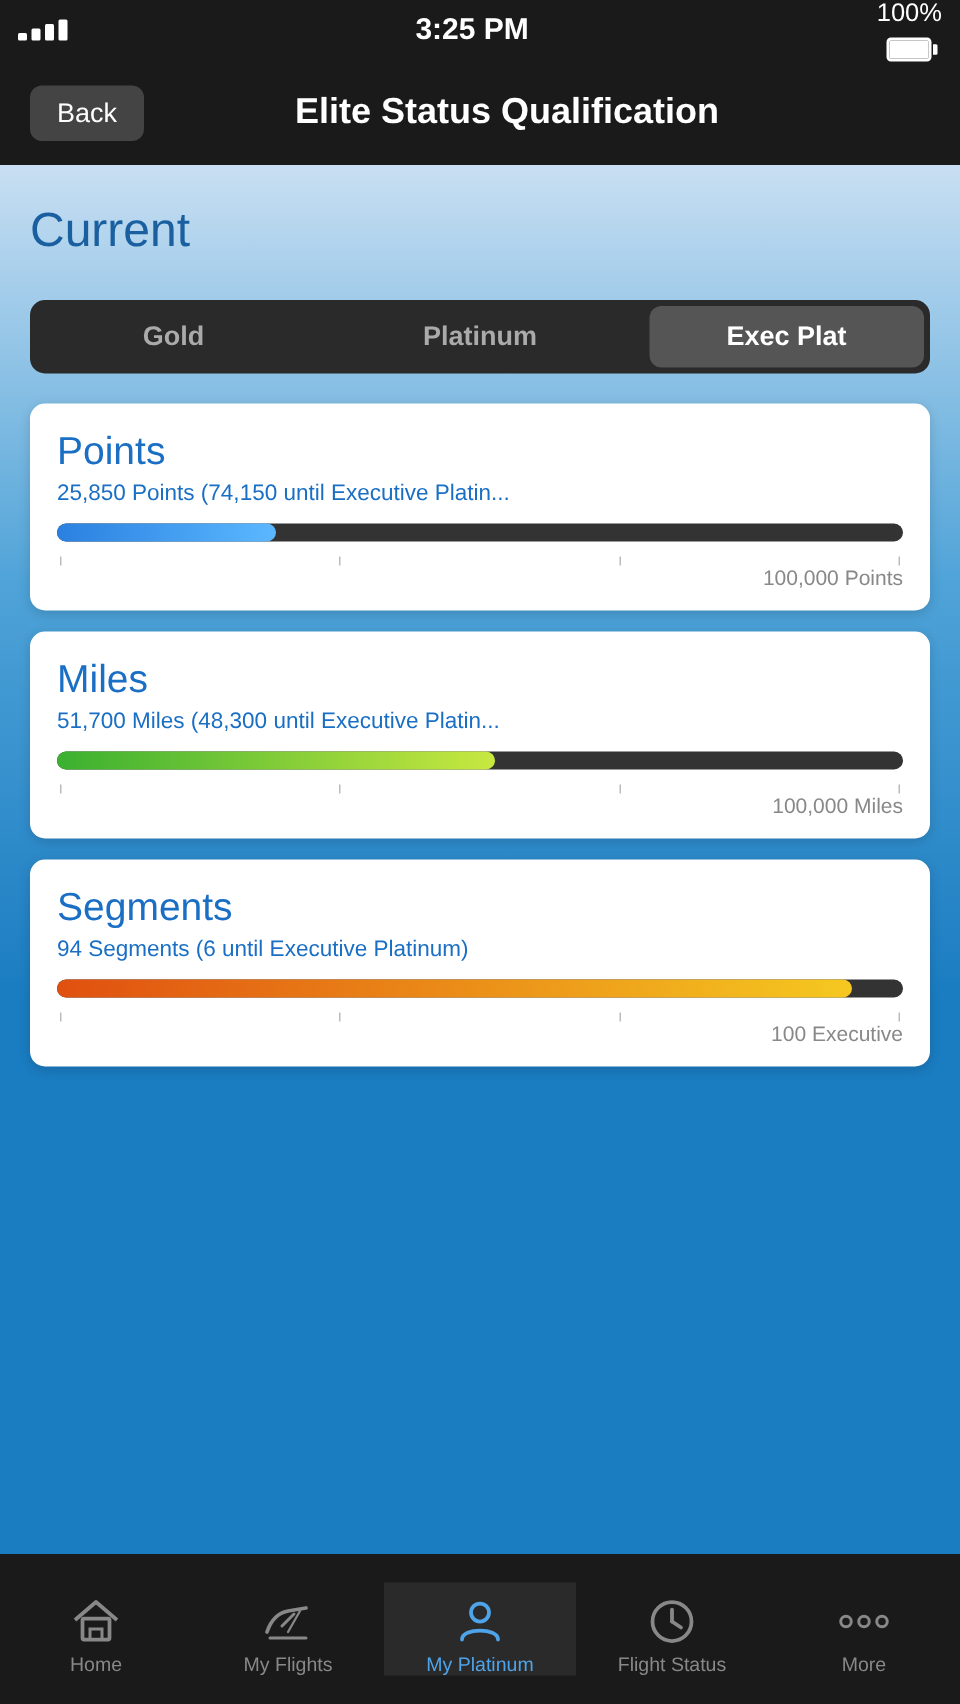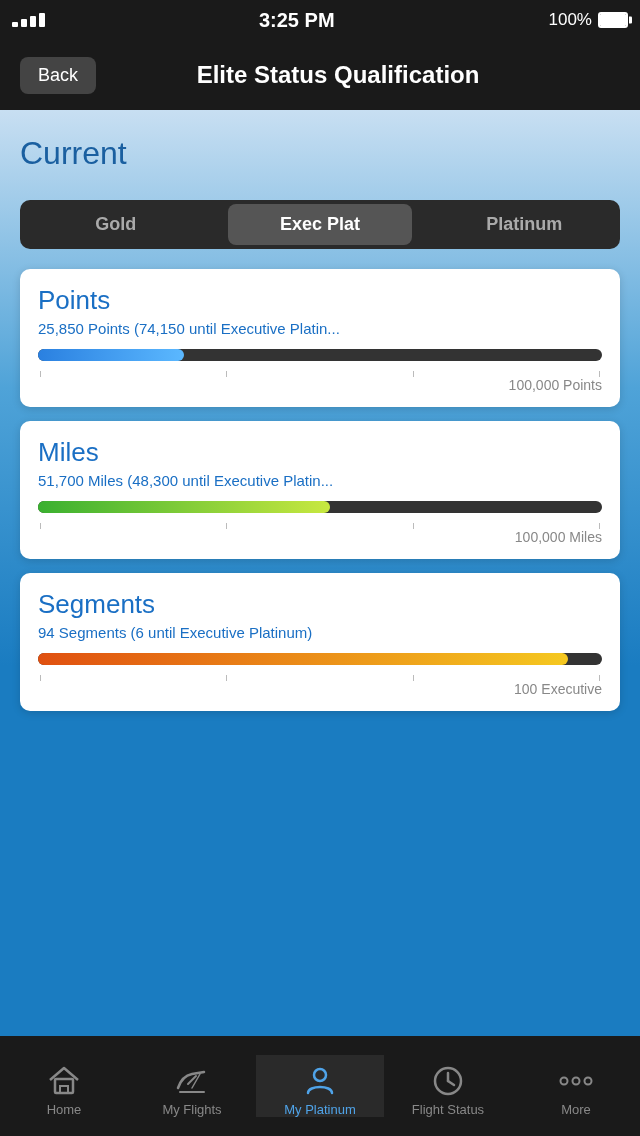--- a/index.html
+++ b/index.html
@@ -27,21 +27,21 @@
     }
     .status-bar .signal {
       display: flex; align-items: flex-end; gap: 3px;
     }
     .signal-bar {
       background: white;
       width: 6px;
       border-radius: 1px;
     }
     .status-bar .time { font-weight: 600; font-size: 20px; }
-    .status-bar .battery-area { display: flex; align-items: center; gap: 6px; font-size: 17px; }
+    .status-bar .battery-area { display: flex; align-items: center; gap: 6px; font-size: 17px; flex-direction: column; }
     .battery-icon {
       width: 30px; height: 16px; border: 2px solid white; border-radius: 3px; position: relative;
       display: flex; align-items: center;
     }
     .battery-icon::after {
       content: ''; position: absolute; right: -6px; top: 50%; transform: translateY(-50%);
       width: 3px; height: 7px; background: white; border-radius: 0 1px 1px 0;
     }
     .battery-fill { background: white; height: 100%; width: 100%; border-radius: 1px; }
 
@@ -221,22 +221,22 @@
 <div class="nav-bar">
   <button class="back-button">Back</button>
   <div class="nav-title">Elite Status Qualification</div>
 </div>
 
 <div class="main-content">
   <div class="section-title">Current</div>
 
   <div class="tabs-container">
     <div class="tab">Gold</div>
+    <div class="tab">Platinum</div>
     <div class="tab active">Exec Plat</div>
-    <div class="tab">Platinum</div>
   </div>
 
   <div class="card">
     <div class="card-title">Points</div>
     <div class="card-subtitle">25,850 Points (74,150 until Executive Platin...</div>
     <div class="progress-track">
       <div class="progress-fill" style="width: 25.85%; background: linear-gradient(to right, #2a80e0, #5bb8ff);"></div>
     </div>
     <div style="display:flex; justify-content:space-between; padding: 0 2px;">
       <span style="width:1px;height:6px;background:#bbb;display:inline-block;margin-top:2px;"></span>

